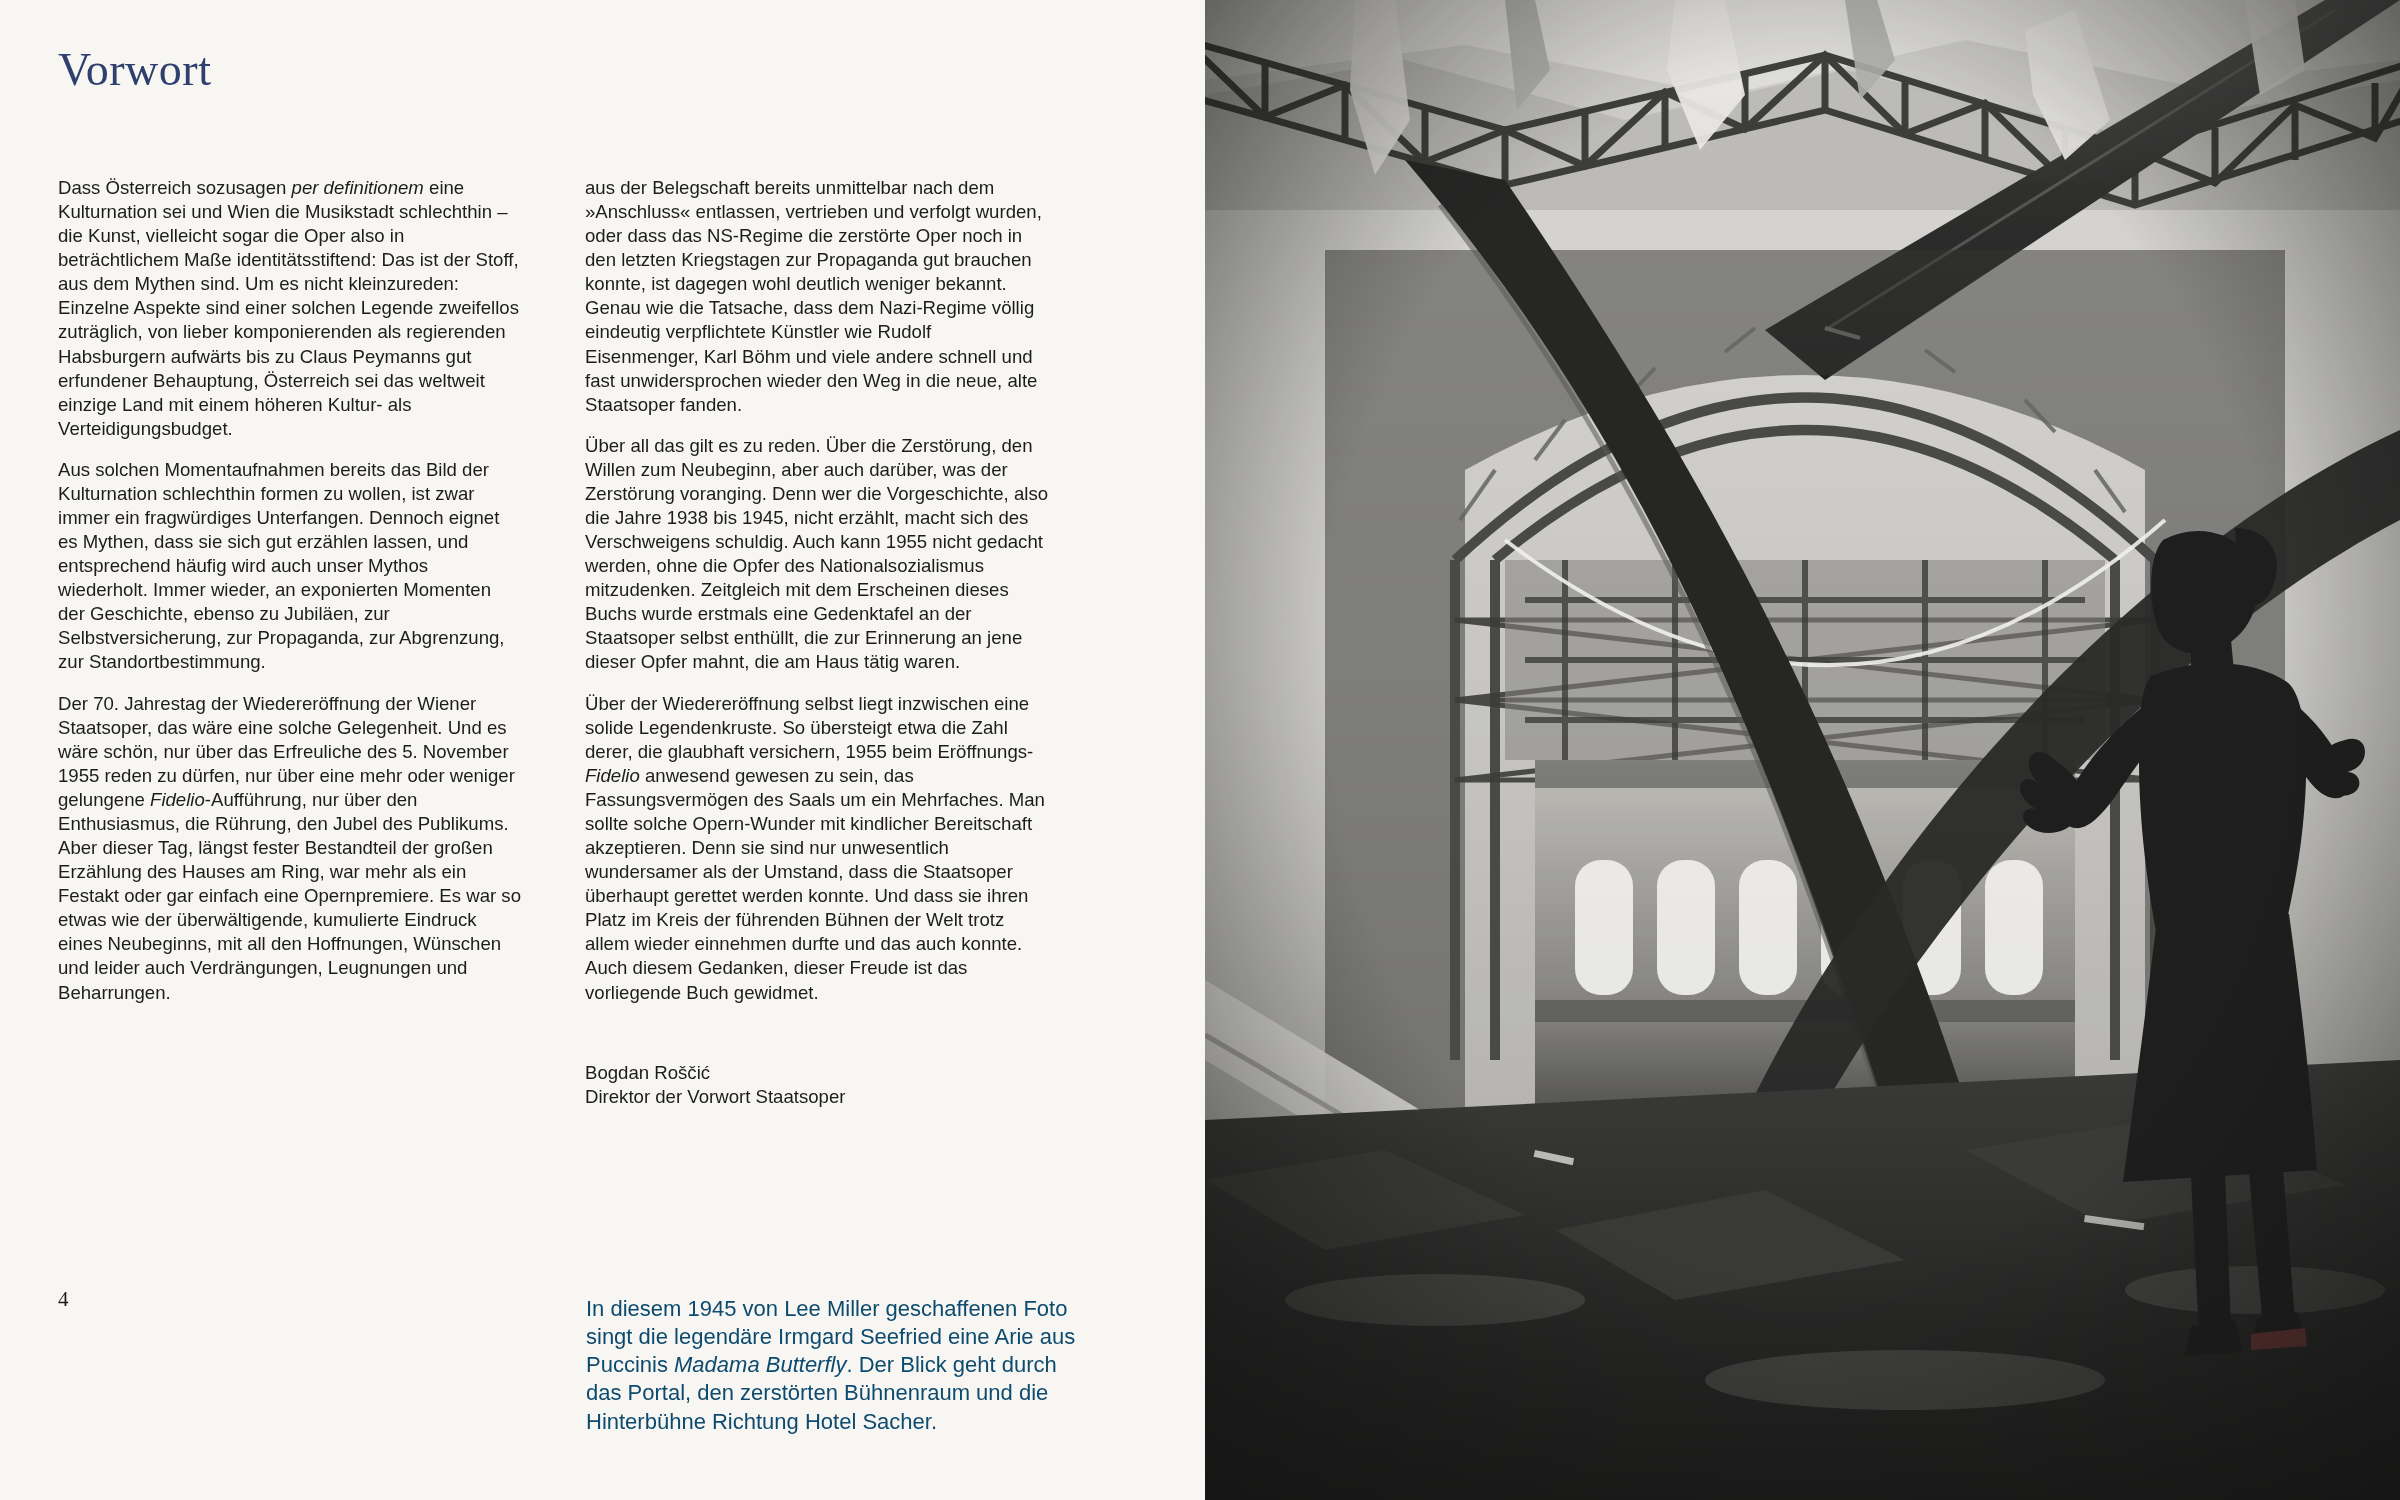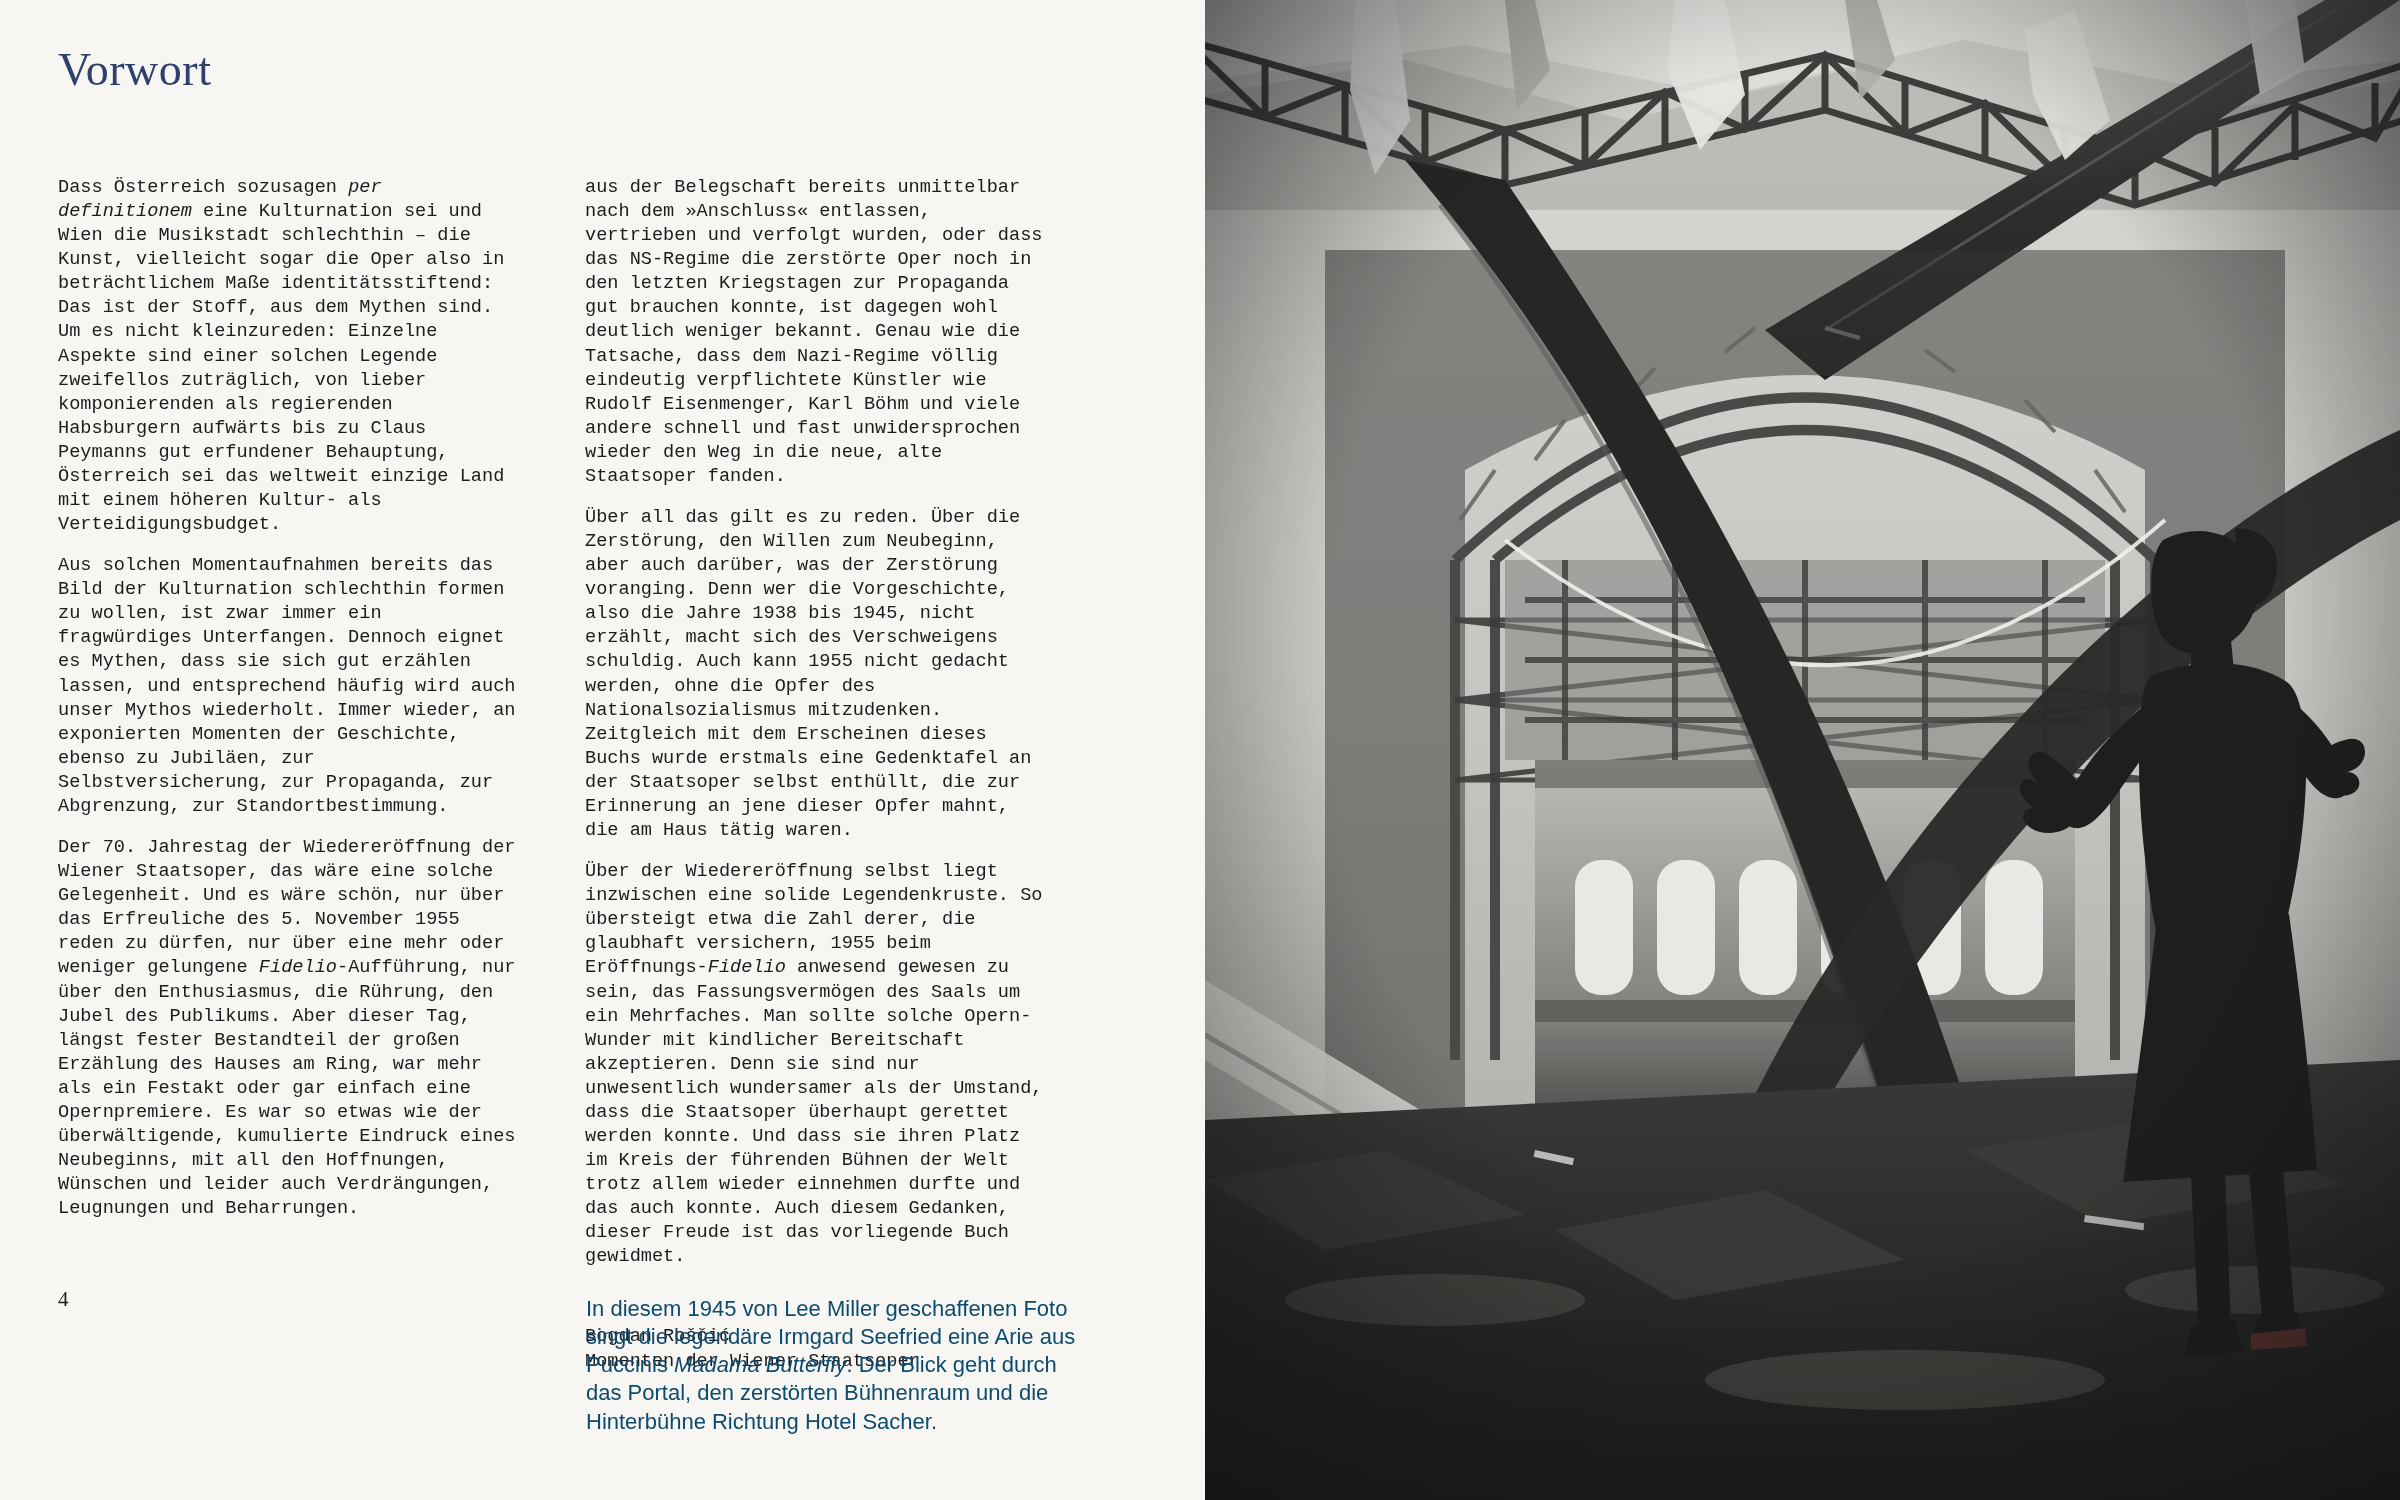--- a/index.html
+++ b/index.html
@@ -46,21 +46,21 @@
   }
   .col {
     width: 465px;
   }
   .col p {
     margin: 0 0 17px 0;
     font-size: 18.6px;
     line-height: 1.295;
     color: #1c1c1c;
     text-align: left;
-    font-family: Liberation Mono, monospace;
+    font-family: Liberation Sans, sans-serif;
     hyphens: none;
   }
   .col p.sig {
     margin-top: 56px;
     line-height: 1.3;
   }
   .sig-line { display: block; }
 
   em { font-style: italic; }
 
@@ -114,21 +114,21 @@
         <p>Aus solchen Momentaufnahmen bereits das Bild der Kulturnation schlechthin formen zu wollen, ist zwar immer ein fragwürdiges Unterfangen. Dennoch eignet es Mythen, dass sie sich gut erzählen lassen, und entsprechend häufig wird auch unser Mythos wiederholt. Immer wieder, an exponierten Momenten der Geschichte, ebenso zu Jubiläen, zur Selbstversicherung, zur Propaganda, zur Abgrenzung, zur Standortbestimmung.</p>
         <p>Der 70. Jahrestag der Wiedereröffnung der Wiener Staatsoper, das wäre eine solche Gelegenheit. Und es wäre schön, nur über das Erfreuliche des 5. November 1955 reden zu dürfen, nur über eine mehr oder weniger gelungene <em>Fidelio</em>-Aufführung, nur über den Enthusiasmus, die Rührung, den Jubel des Publikums. Aber dieser Tag, längst fester Bestandteil der großen Erzählung des Hauses am Ring, war mehr als ein Festakt oder gar einfach eine Opernpremiere. Es war so etwas wie der überwältigende, kumulierte Eindruck eines Neubeginns, mit all den Hoffnungen, Wünschen und leider auch Verdrängungen, Leugnungen und Beharrungen.</p>
       </div>
 
       <div class="col">
         <p>aus der Belegschaft bereits unmittelbar nach dem »Anschluss« entlassen, vertrieben und verfolgt wurden, oder dass das NS-Regime die zerstörte Oper noch in den letzten Kriegstagen zur Propaganda gut brauchen konnte, ist dagegen wohl deutlich weniger bekannt. Genau wie die Tatsache, dass dem Nazi-Regime völlig eindeutig verpflichtete Künstler wie Rudolf Eisenmenger, Karl Böhm und viele andere schnell und fast unwidersprochen wieder den Weg in die neue, alte Staatsoper fanden.</p>
         <p>Über all das gilt es zu reden. Über die Zerstörung, den Willen zum Neubeginn, aber auch darüber, was der Zerstörung voranging. Denn wer die Vorgeschichte, also die Jahre 1938 bis 1945, nicht erzählt, macht sich des Verschweigens schuldig. Auch kann 1955 nicht gedacht werden, ohne die Opfer des Nationalsozialismus mitzudenken. Zeitgleich mit dem Erscheinen dieses Buchs wurde erstmals eine Gedenktafel an der Staatsoper selbst enthüllt, die zur Erinnerung an jene dieser Opfer mahnt, die am Haus tätig waren.</p>
         <p>Über der Wiedereröffnung selbst liegt inzwischen eine solide Legendenkruste. So übersteigt etwa die Zahl derer, die glaubhaft versichern, 1955 beim Eröffnungs-<em>Fidelio</em> anwesend gewesen zu sein, das Fassungsvermögen des Saals um ein Mehrfaches. Man sollte solche Opern-Wunder mit kindlicher Bereitschaft akzeptieren. Denn sie sind nur unwesentlich wundersamer als der Umstand, dass die Staatsoper überhaupt gerettet werden konnte. Und dass sie ihren Platz im Kreis der führenden Bühnen der Welt trotz allem wieder einnehmen durfte und das auch konnte. Auch diesem Gedanken, dieser Freude ist das vorliegende Buch gewidmet.</p>
         <p class="sig">
           <span class="sig-line">Bogdan Roščić</span>
-          <span class="sig-line">Momenten der Wiener Staatsoper</span>
+          <span class="sig-line">Direktor der Vorwort Staatsoper</span>
         </p>
       </div>
 
     </div>
 
     <div class="page-number">4</div>
 
     <div class="caption">In diesem 1945 von Lee Miller geschaffenen Foto singt die legendäre Irmgard Seefried eine Arie aus Puccinis <em>Madama Butterfly</em>. Der Blick geht durch das Portal, den zerstörten Bühnenraum und die Hinterbühne Richtung Hotel Sacher.</div>
   </div>
 

